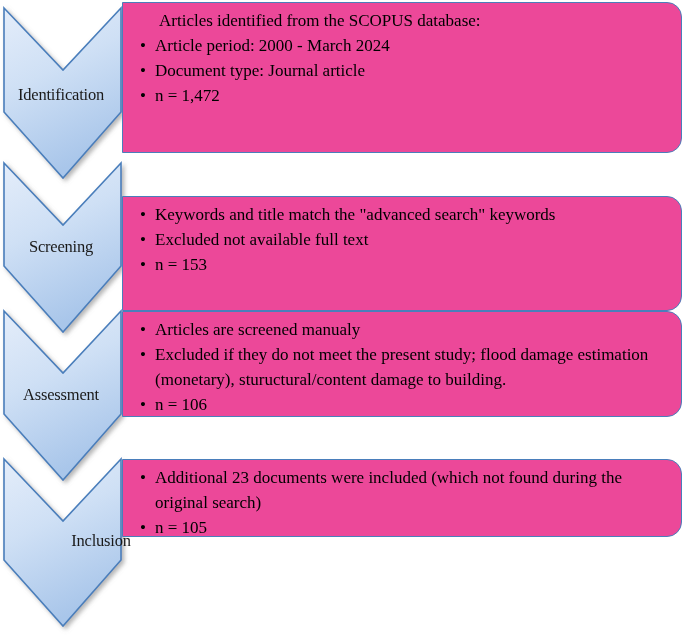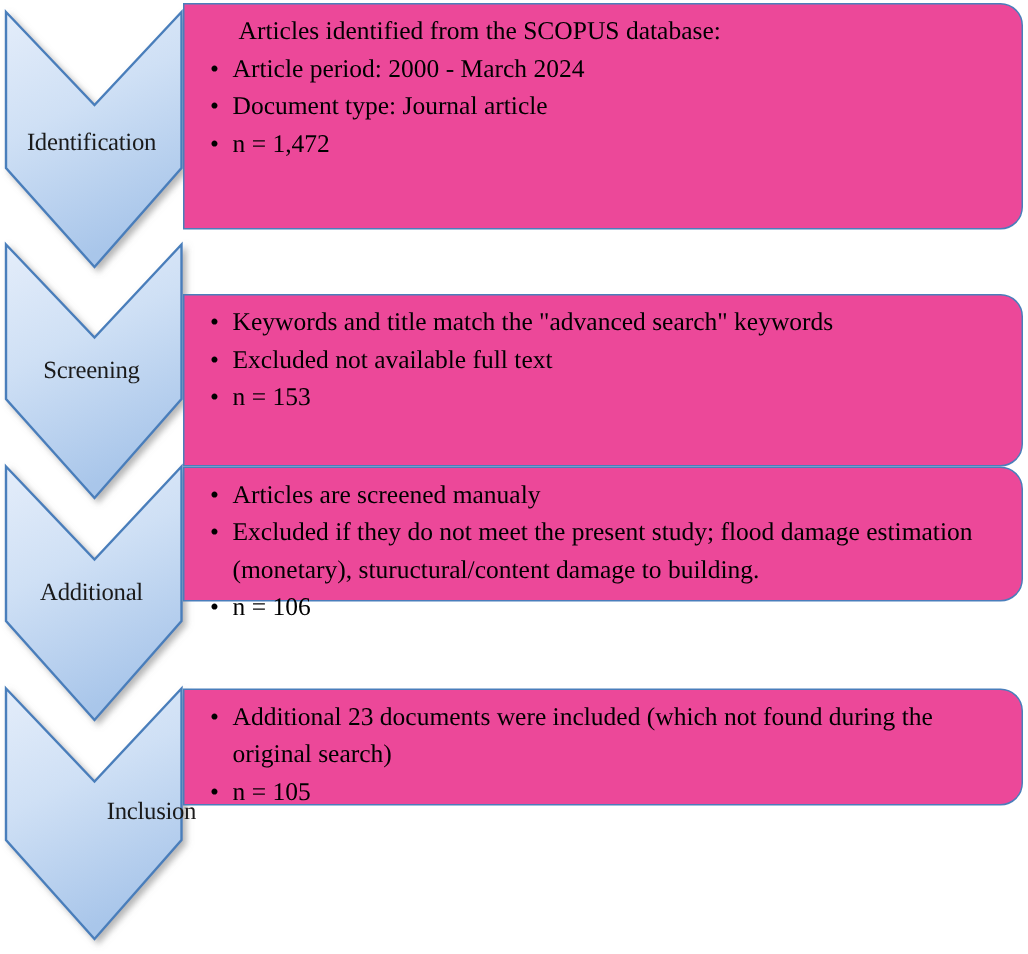--- a/index.html
+++ b/index.html
@@ -57,21 +57,21 @@
     background: #ec4899;
     border: 1.4px solid #4a7ebb;
     border-top-right-radius: 15px;
     border-bottom-right-radius: 15px;
     border-top-left-radius: 0;
     border-bottom-left-radius: 0;
     padding: 6px 10px 6px 16px;
   }
   .cb0 { top: 2px;   height: 151px; }
   .cb1 { top: 168px; height: 115px; margin-top: 28px; }
-  .cb2 { top: 311px; height: 90px; }
+  .cb2 { top: 311px; height: 106px; }
   .cb3 { top: 459px; height: 78px; }
 
   .lines {
     list-style: none;
     margin: 0;
     padding: 0;
   }
   .line {
     font-size: 17px;
     line-height: 1.47;
@@ -113,21 +113,21 @@
 
     <polygon points="4,163 63,225 121,163 121,266 63,332 4,266" fill="url(#chevGrad)" stroke="#4a7ebb" stroke-width="1.6" filter="url(#chevShadow)"></polygon>
 
     <polygon points="4,311 63,373 121,311 121,414 63,480 4,414" fill="url(#chevGrad)" stroke="#4a7ebb" stroke-width="1.6" filter="url(#chevShadow)"></polygon>
 
     <polygon points="4,459 63,521 121,459 121,560 63,626 4,560" fill="url(#chevGrad)" stroke="#4a7ebb" stroke-width="1.6" filter="url(#chevShadow)"></polygon>
   </svg>
 
   <div class="stage-label sl0">Identification</div>
   <div class="stage-label sl1">Screening</div>
-  <div class="stage-label sl2">Additional</div>
+  <div class="stage-label sl2">Assessment</div>
   <div class="stage-label sl3">Inclusion</div>
 
   <div class="content-box cb0">
     <ul class="lines">
       <li class="line nobullet">Articles identified from the SCOPUS database:</li>
       <li class="line bullet">Article period: 2000 - March 2024</li>
       <li class="line bullet">Document type: Journal article</li>
       <li class="line bullet">n = 1,472</li>
     </ul>
   </div>

